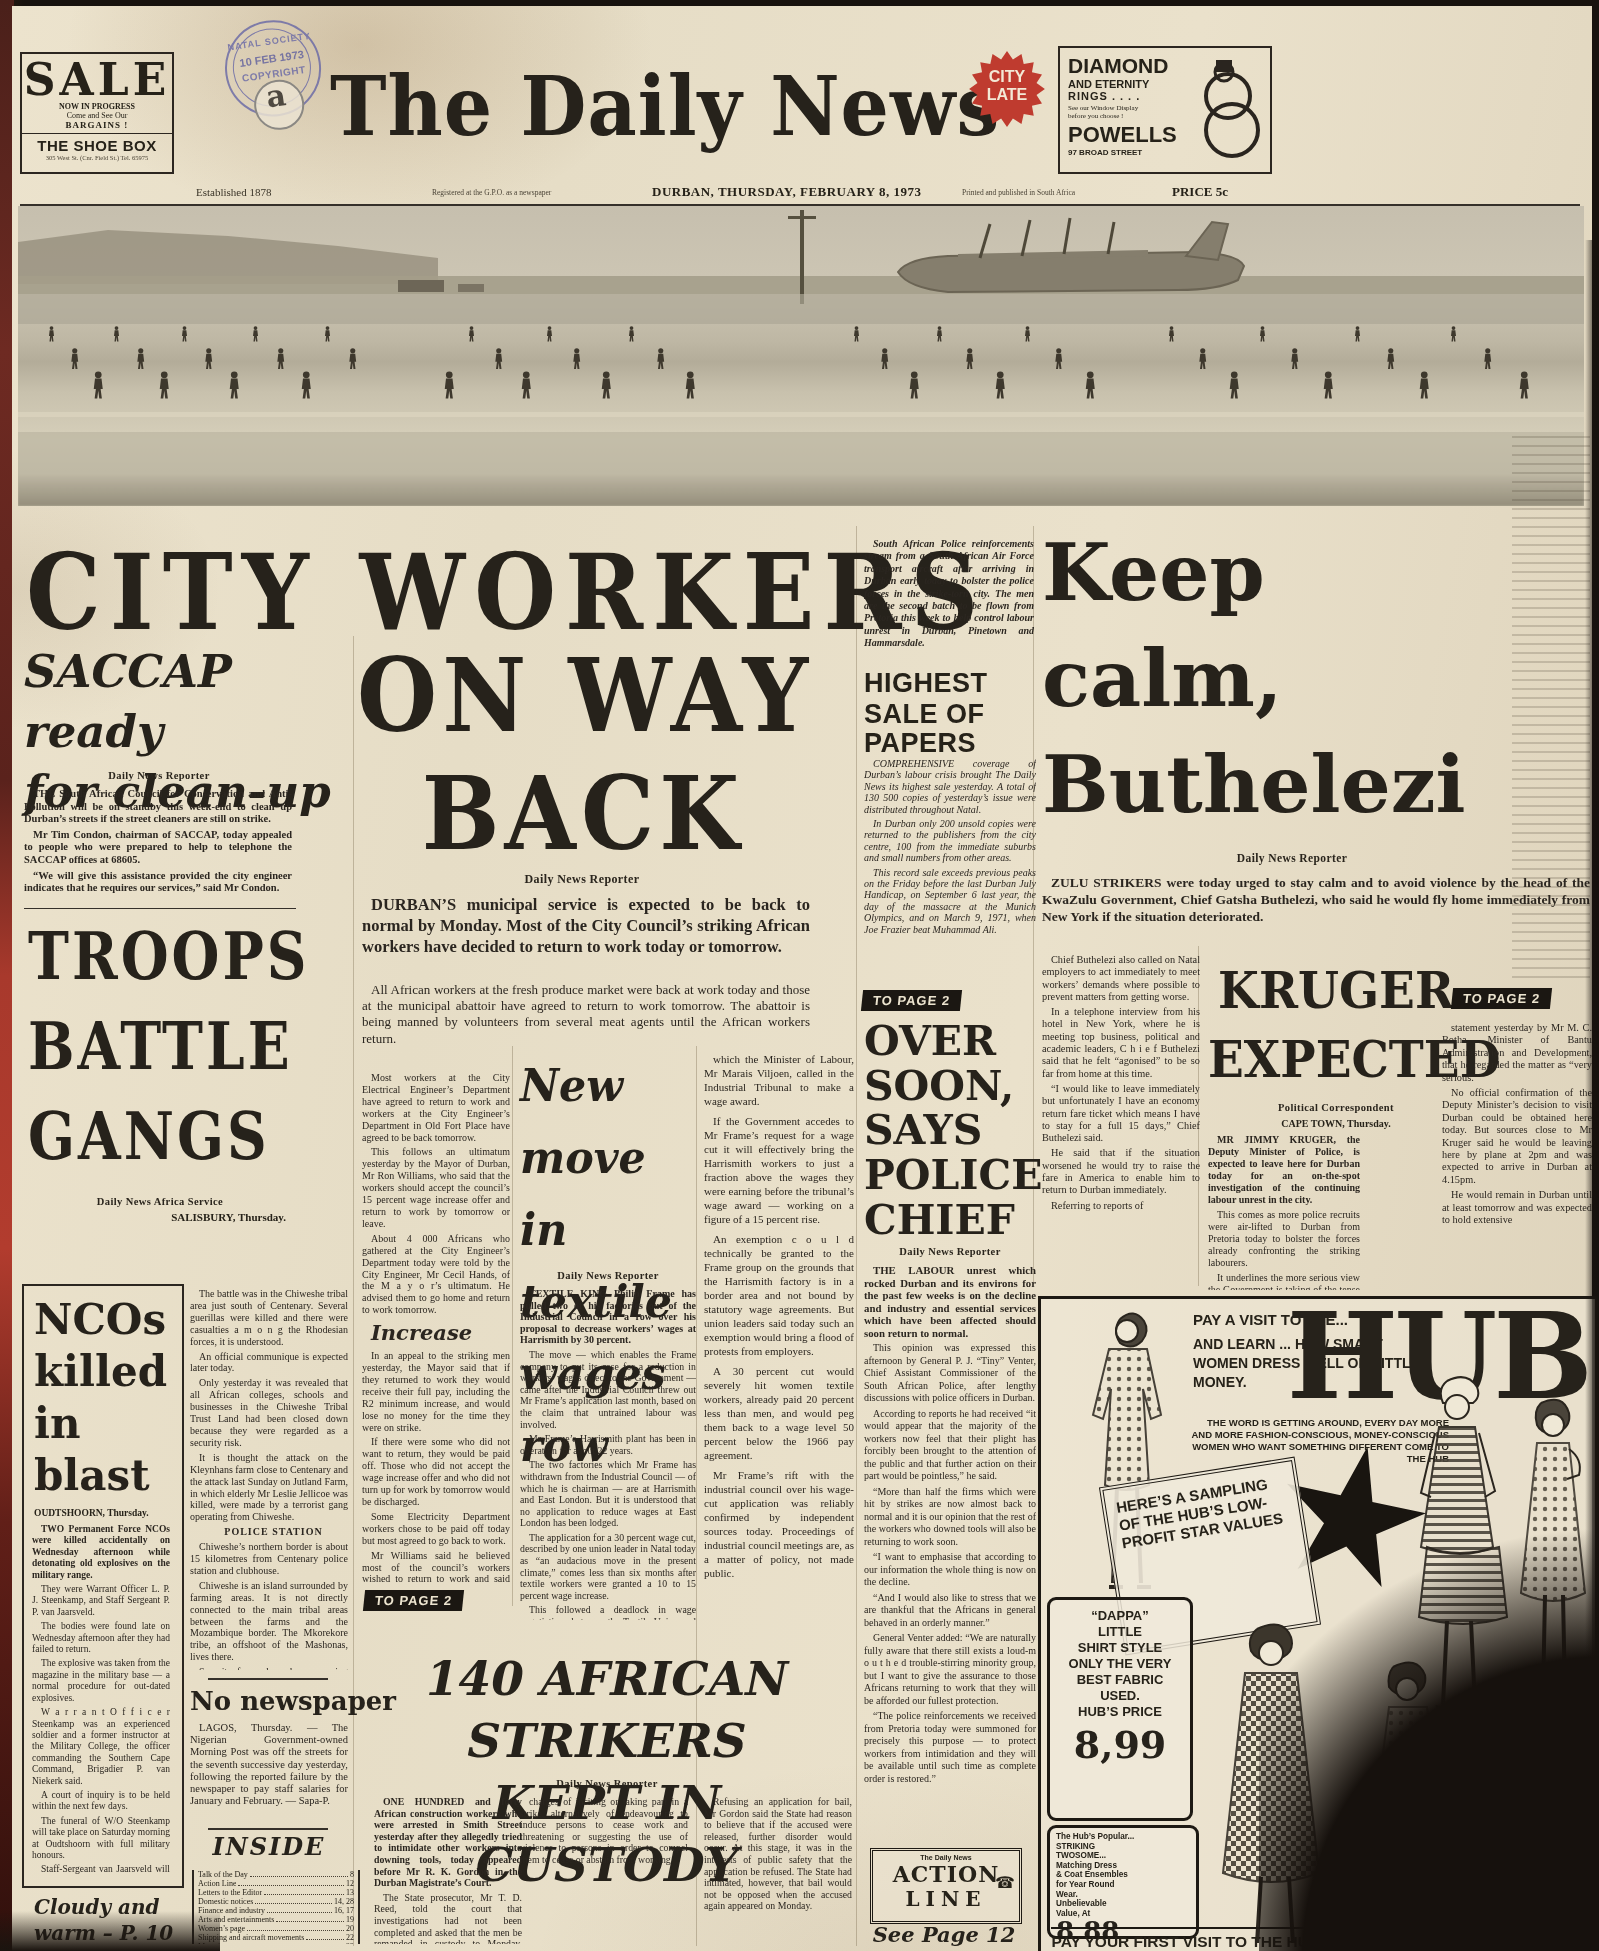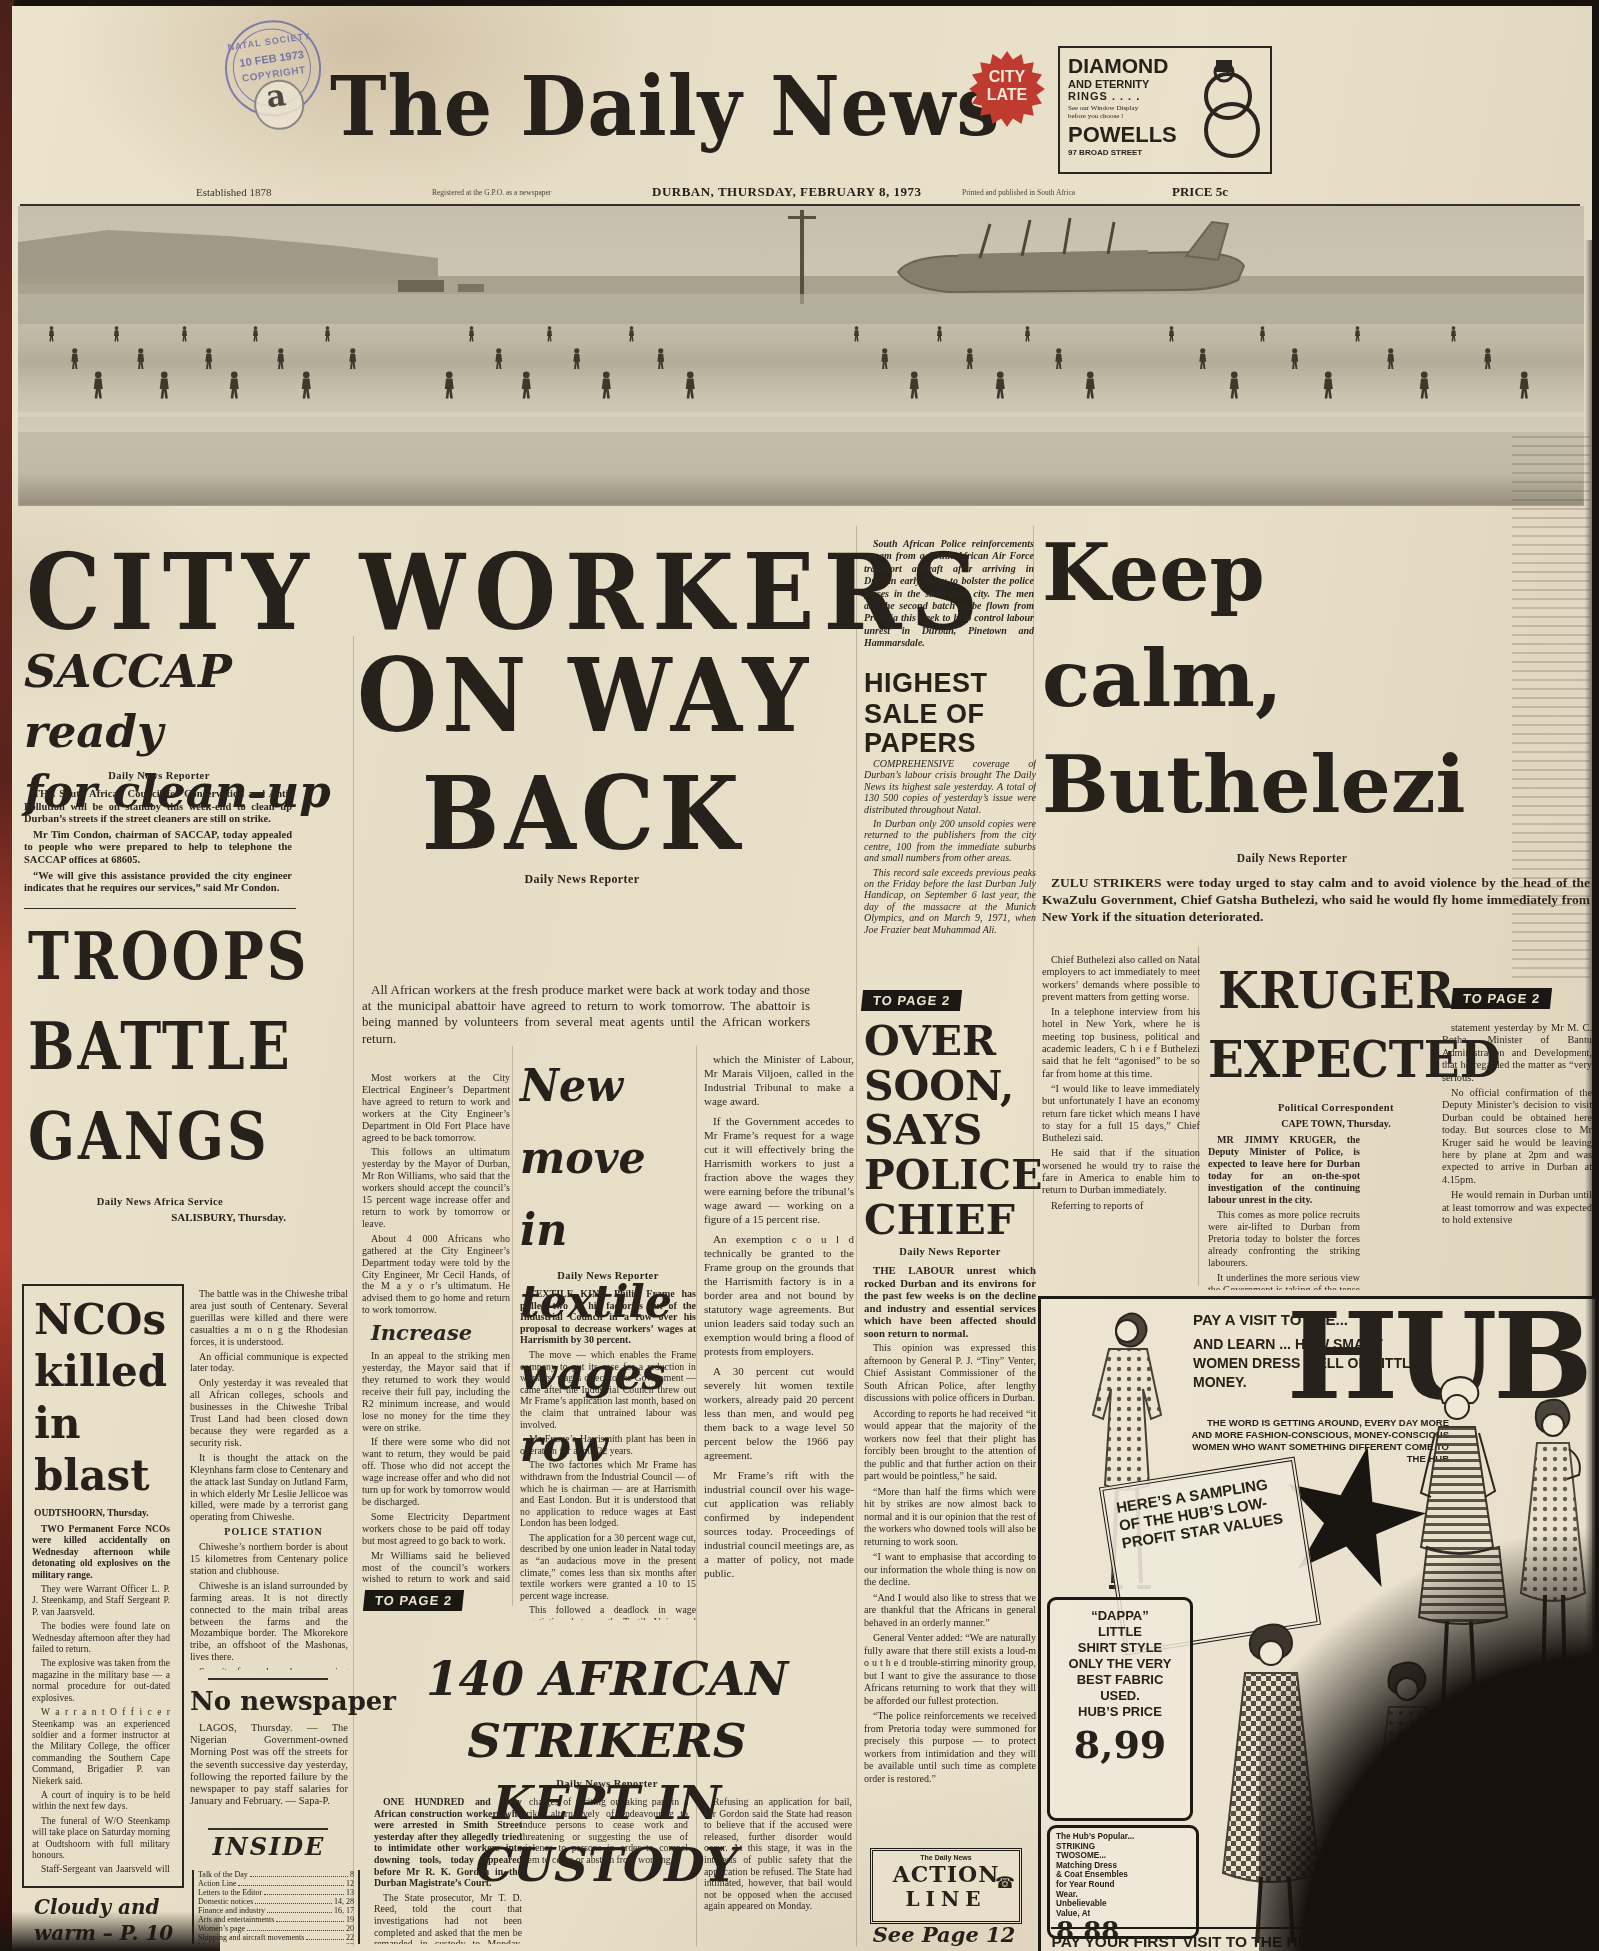--- a/index.html
+++ b/index.html
@@ -36,20 +36,28 @@
 </head>
 <body>
 
 <div id="stage">
 
   <div class="b" style="left:0;top:0;width:14px;height:1951px;background:linear-gradient(to bottom,#4a201a 0%,#6e2a22 18%,#5a221c 40%,#a8392c 50%,#b23c2e 64%,#611f18 78%,#30100c 100%);"></div>
   <div class="b" style="left:14px;top:0;width:10px;height:1951px;background:linear-gradient(to right,rgba(40,25,15,.45),rgba(40,25,15,0));"></div>
 
   <div class="paper b">
 
+    <div class="b adbox" style="left:8px;top:46px;width:150px;height:118px;text-align:center;">
+      <div style="font:bold 44px 'DejaVu Serif',serif;letter-spacing:4px;line-height:44px;margin-top:4px;">SALE</div>
+      <div style="font:bold 8px 'Liberation Serif',serif;">NOW IN PROGRESS</div>
+      <div style="font:8px 'Liberation Serif',serif;">Come and See Our</div>
+      <div style="font:bold 9px 'Liberation Serif',serif;letter-spacing:1px;">BARGAINS !</div>
+      <div style="font:bold 15px 'Liberation Sans',sans-serif;letter-spacing:.5px;margin-top:3px;border-top:1px solid #2c2620;padding-top:3px;">THE SHOE BOX</div>
+      <div style="font:6.5px 'Liberation Serif',serif;color:#4a4336;">305 West St. (Cnr. Field St.) Tel. 65975</div>
+    </div>
 
     <div class="b" style="left:214px;top:14px;width:100px;height:110px;opacity:.8;transform:rotate(-8deg);">
       <div class="b" style="left:0;top:0;width:92px;height:92px;border:2.5px solid #6767a6;border-radius:50%;"></div>
       <div class="b" style="left:8px;top:8px;width:76px;height:76px;border:1.5px solid #6767a6;border-radius:50%;"></div>
       <div class="b" style="left:6px;top:16px;width:84px;text-align:center;font:bold 9px 'Liberation Sans',sans-serif;color:#6767a6;letter-spacing:1px;">NATAL SOCIETY</div>
       <div class="b" style="left:6px;top:32px;width:84px;text-align:center;font:bold 11px 'Liberation Sans',sans-serif;color:#5f5f9e;">10 FEB 1973</div>
       <div class="b" style="left:6px;top:48px;width:84px;text-align:center;font:bold 10px 'Liberation Sans',sans-serif;color:#6767a6;letter-spacing:.5px;">COPYRIGHT</div>
       <div class="b" style="left:24px;top:60px;width:46px;height:46px;border:2px solid #777;border-radius:50%;background:rgba(238,232,216,.85);"></div>
       <div class="b" style="left:24px;top:58px;width:46px;text-align:center;font:bold 30px 'DejaVu Serif',serif;color:#2c2824;">a</div>
     </div>
@@ -267,20 +275,23 @@
             <span class="dots"></span>
             <span class="pg">22</span>
         </span><span class="leader">
           <span class="lab">Motoring, motor sport</span>
             <span class="dots"></span>
             <span class="pg">23</span>
         </span></span>
     </div>
 
     <div class="b byl" style="left:420px;top:866px;width:300px;font-size:12px;">Daily News Reporter</div>
+    <div class="col" style="left:350px;top:888px;width:448px;height:86px;font:bold 16.5px 'Liberation Serif',serif;line-height:21px;">
+      <p class="para nopad">DURBAN’S municipal service is expected to be back to normal by Monday. Most of the City Council’s striking African workers have decided to return to work today or tomorrow.</p>
+    </div>
     <div class="col" style="left:350px;top:976px;width:448px;height:86px;font:13px 'Liberation Serif',serif;line-height:16.2px;">
       <p class="para">All African workers at the fresh produce market were back at work today and those at the municipal abattoir have agreed to return to work tomorrow. The abattoir is being manned by volunteers from several meat agents until the African workers return.</p>
     </div>
     <div class="col" style="left:350px;top:1066px;width:148px;height:514px;font:10px 'Liberation Serif',serif;line-height:11.9px;">
       <span><p class="para">Most workers at the City Electrical Engineer’s Department have agreed to return to work and workers at the City Engineer’s Department in Old Fort Place have agreed to be back tomorrow.</p><p class="para">This follows an ultimatum yesterday by the Mayor of Durban, Mr Ron Williams, who said that the workers should accept the council’s 15 percent wage increase offer and return to work by tomorrow or leave.</p><p class="para">About 4 000 Africans who gathered at the City Engineer’s Department today were told by the City Engineer, Mr Cecil Hands, of the M a y o r’s ultimatum. He advised them to go home and return to work tomorrow.</p></span>
       <p class="para nopad it" style="font:bold italic 21px 'DejaVu Serif',serif;margin:4px 0 5px;">Increase</p>
       <span><p class="para">In an appeal to the striking men yesterday, the Mayor said that if they returned to work they would receive their full pay, including the R2 minimum increase, and would lose no money for the time they were on strike.</p><p class="para">If there were some who did not want to return, they would be paid off. Those who did not accept the wage increase offer and who did not turn up for work by tomorrow would be discharged.</p><p class="para">Some Electricity Department workers chose to be paid off today but most agreed to go back to work.</p><p class="para">Mr Williams said he believed most of the council’s workers wished to return to work and said that the police guaranteed that those who did would be protected from any agitators.</p></span>
     </div>
     <div class="badge" style="left:352px;top:1584px;">TO PAGE 2</div>
 

